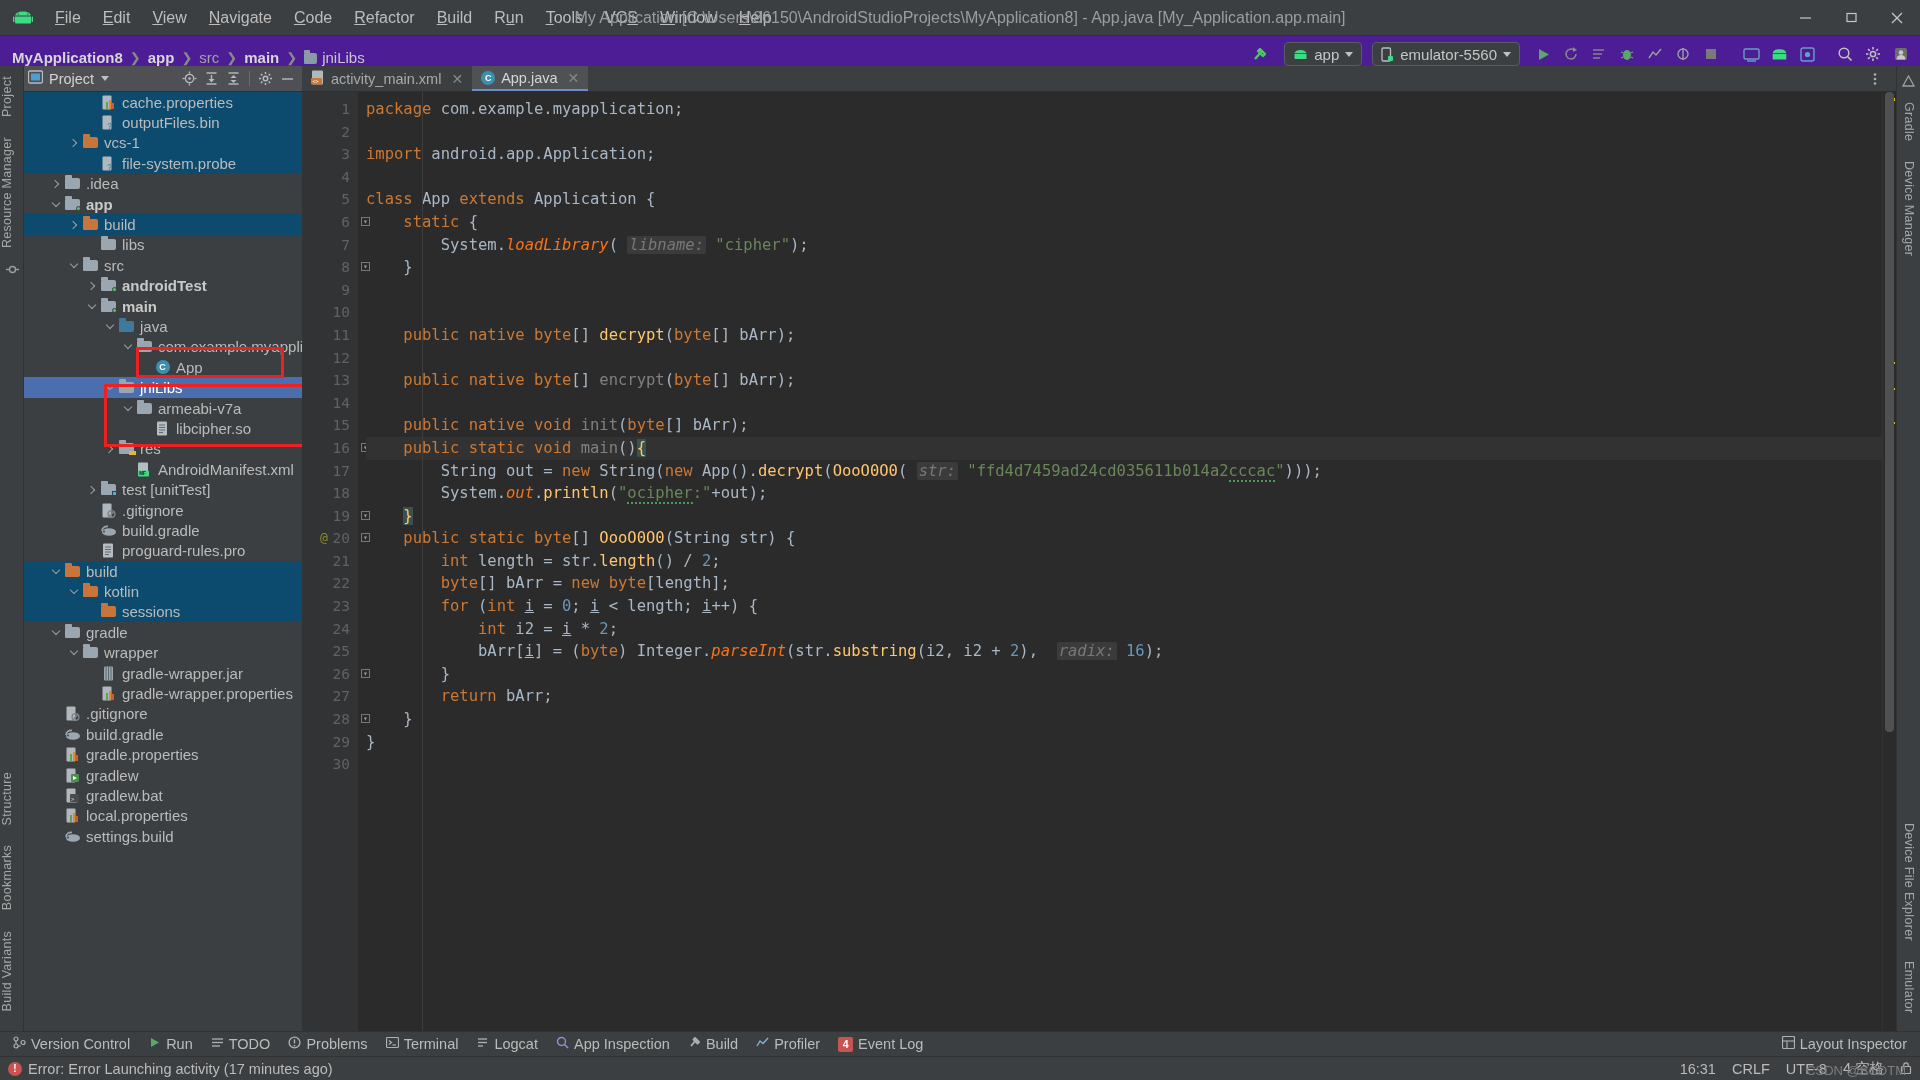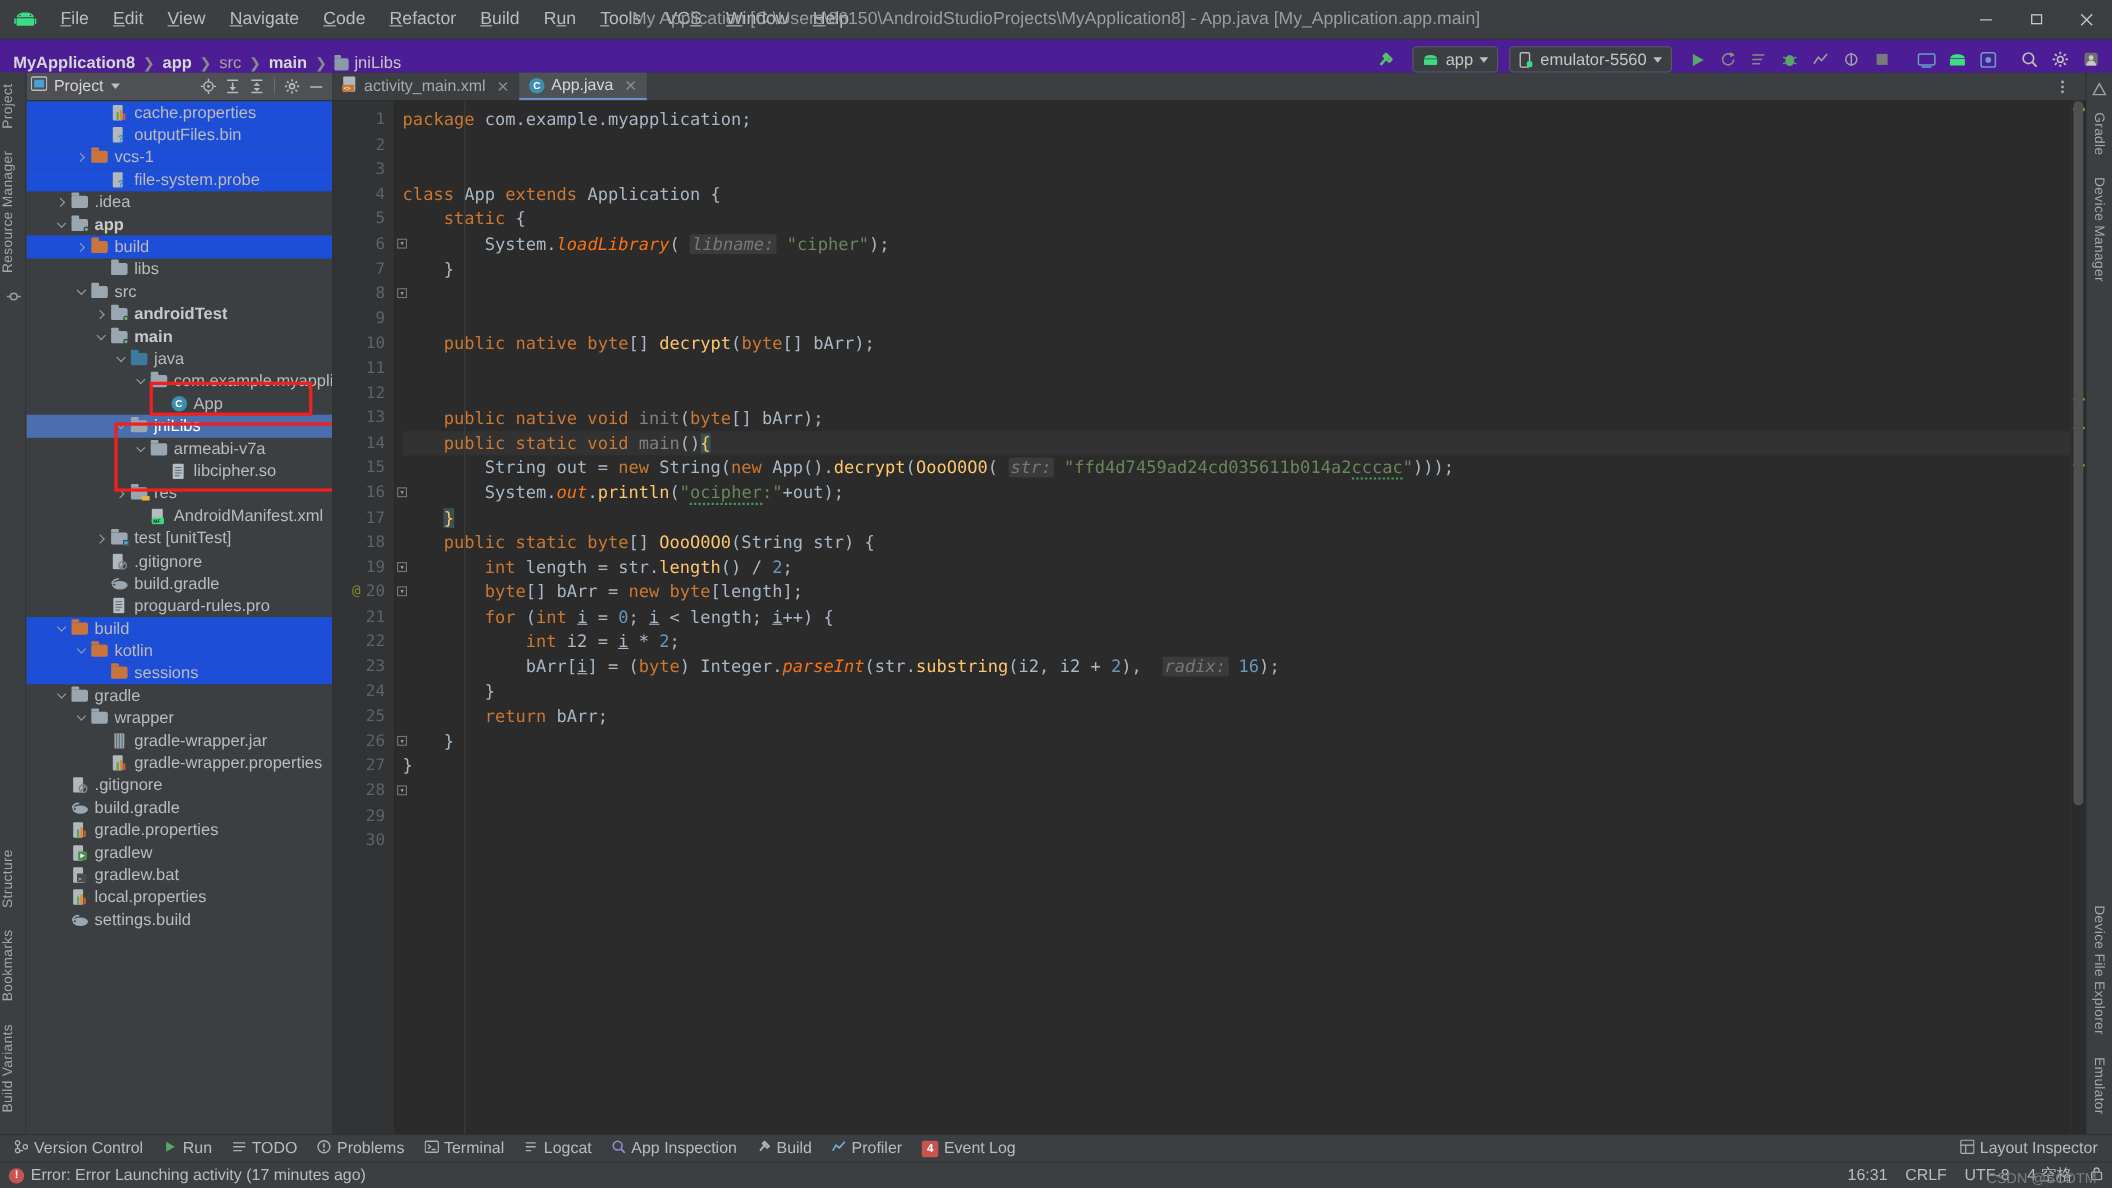--- a/index.html
+++ b/index.html
@@ -79,21 +79,21 @@
     height:26px; background:#4e5053; display:flex; align-items:center; padding:0 4px;
     border-bottom:1px solid #2e2e2e; flex:none;
   }
   .proj-head .ttl{ font-size:14.5px; color:#d4d4d4; margin-left:6px; }
   .proj-head .tools{ margin-left:auto; display:flex; align-items:center; gap:1px; }
   .ph-btn{ width:21px;height:21px;display:flex;align-items:center;justify-content:center;border-radius:3px; }
   .vsep{ width:1px;height:15px;background:#6a6d70;margin:0 4px; }
 
   .tree{ flex:1; overflow:hidden; background:#3c3f41; position:relative; font-size:15px; }
   .row{ height:20.4px; display:flex; align-items:center; white-space:nowrap; position:relative; }
-  .row.hl{ background:#1d4ed8; }
+  .row.hl{ background:#0c4a6e; }
   .row.sel{ background:#4b6eaf; }
   .tw{ width:16px;height:16px;display:flex;align-items:center;justify-content:center;flex:none; }
   .chev{ width:6px;height:6px;border-right:1.6px solid #9aa0a6;border-bottom:1.6px solid #9aa0a6; }
   .chev.right{ transform:rotate(-45deg); margin-left:-2px; }
   .chev.down{ transform:rotate(45deg); margin-top:-3px; }
   .ico{ width:17px;height:16px;flex:none;margin-right:5px;display:flex;align-items:center;justify-content:center;position:relative; }
   .lbl{ color:#bbbbbb; }
   .lbl.b{ font-weight:bold; color:#c9c9c9; }
   .row.sel .lbl{ color:#ffffff; }
 
@@ -950,29 +950,31 @@
             <div class="gline">26<span class="foldmark">▾</span></div>
             <div class="gline">27</div>
             <div class="gline">28<span class="foldmark">▾</span></div>
             <div class="gline">29</div>
             <div class="gline">30</div>
           </div>
         <div class="code" id="code">
           <div class="vline" style="left:64px"></div>
         <div class="cline"><span class="kw">package</span> com.example.myapplication;</div>
             <div class="cline">&nbsp;</div>
+            <div class="cline"><span class="kw">import</span> android.app.Application;</div>
             <div class="cline">&nbsp;</div>
             <div class="cline"><span class="kw">class</span> App <span class="kw">extends</span> Application {</div>
             <div class="cline">    <span class="kw">static</span> {</div>
             <div class="cline">        System.<span class="sfield">loadLibrary</span>( <span class="hint">libname:</span> <span class="str">"cipher"</span>);</div>
             <div class="cline">    }</div>
             <div class="cline">&nbsp;</div>
             <div class="cline">&nbsp;</div>
             <div class="cline">    <span class="kw">public native byte</span>[] <span class="mth">decrypt</span>(<span class="kw">byte</span>[] bArr);</div>
             <div class="cline">&nbsp;</div>
+            <div class="cline">    <span class="kw">public native byte</span>[] <span class="gray">encrypt</span>(<span class="kw">byte</span>[] bArr);</div>
             <div class="cline">&nbsp;</div>
             <div class="cline">    <span class="kw">public native void</span> <span class="gray">init</span>(<span class="kw">byte</span>[] bArr);</div>
             <div class="cline cur">    <span class="kw">public static void</span> <span class="gray">main</span>()<span class="brmatch">{</span></div>
             <div class="cline">        String out = <span class="kw">new</span> String(<span class="kw">new</span> App().<span class="mth">decrypt</span>(<span class="mth">OooO0O0</span>( <span class="hint">str:</span> <span class="str">"ffd4d7459ad24cd035611b014a2</span><span class="str wavy">cccac</span><span class="str">"</span>)));</div>
             <div class="cline">        System.<span class="sfield">out</span>.<span class="mth">println</span>(<span class="str">"</span><span class="str wavy">ocipher</span><span class="str">:"</span>+out);</div>
             <div class="cline">    <span class="brmatch">}</span></div>
             <div class="cline">    <span class="kw">public static byte</span>[] <span class="mth">OooO0O0</span>(String str) {</div>
             <div class="cline">        <span class="kw">int</span> length = str.<span class="mth">length</span>() / <span class="num">2</span>;</div>
             <div class="cline">        <span class="kw">byte</span>[] bArr = <span class="kw">new byte</span>[length];</div>
             <div class="cline">        <span class="kw">for</span> (<span class="kw">int</span> <u>i</u> = <span class="num">0</span>; <u>i</u> &lt; length; <u>i</u>++) {</div>

